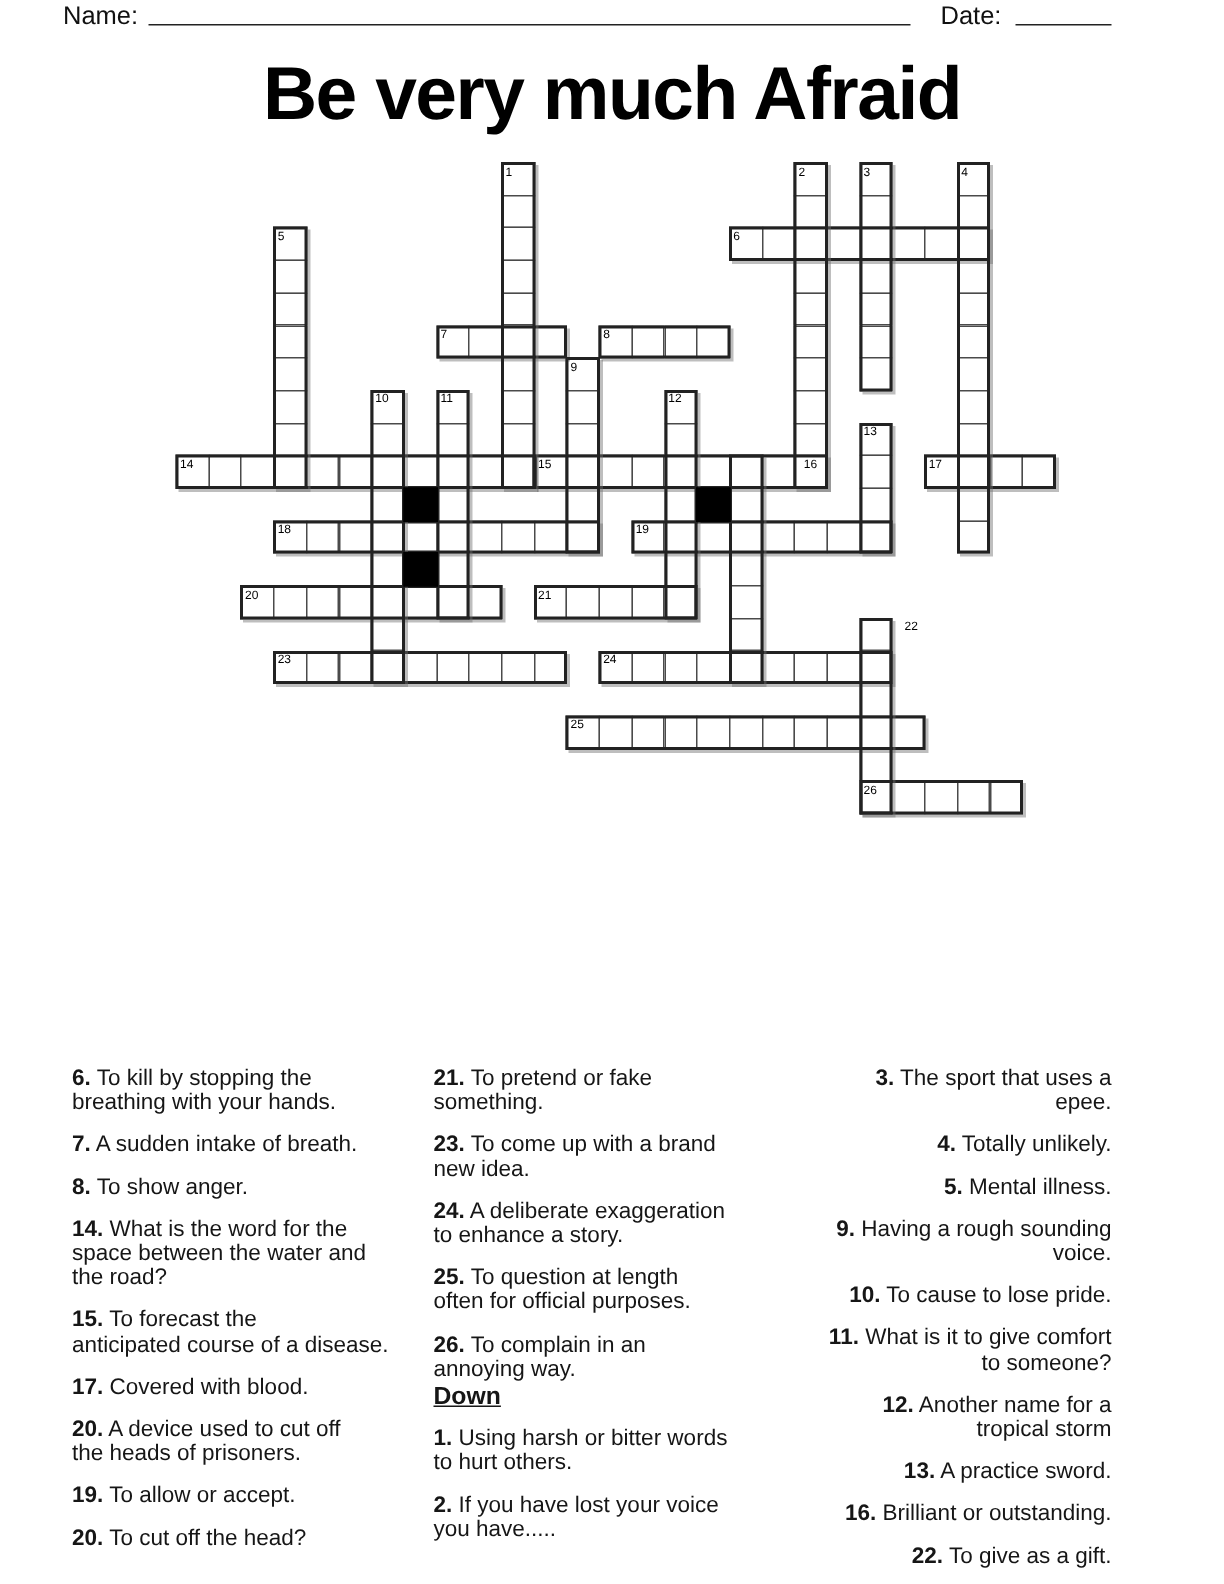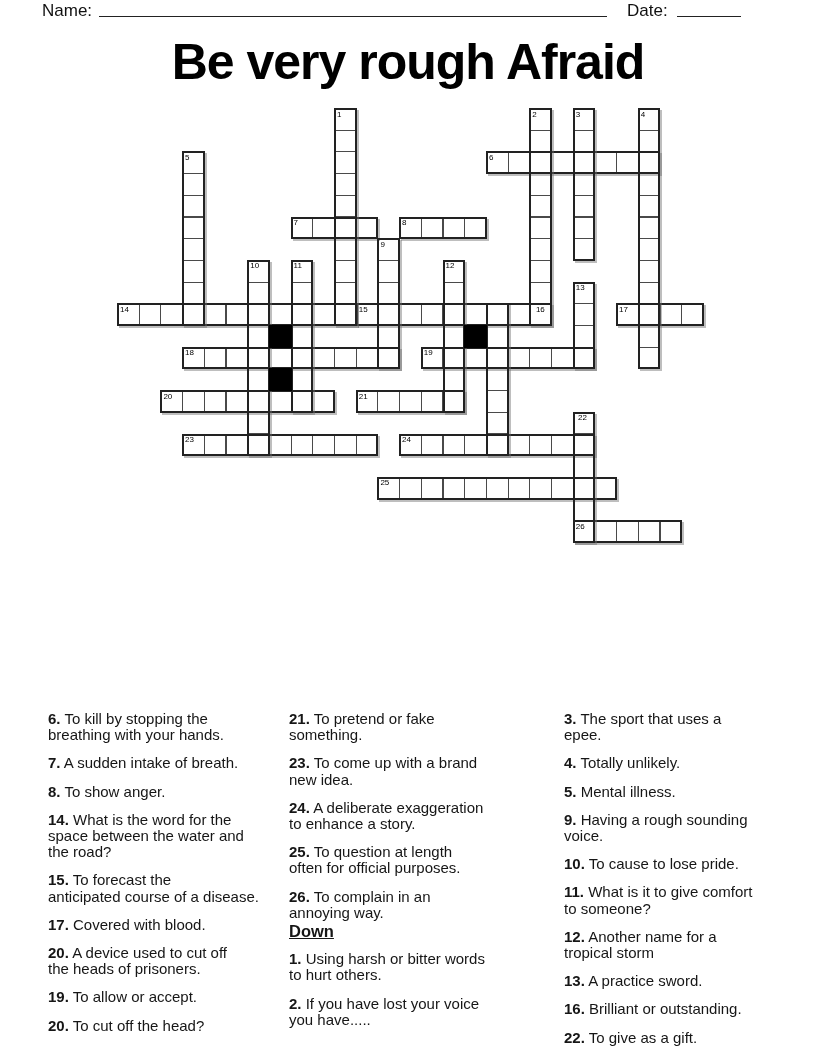--- a/index.html
+++ b/index.html
@@ -84,21 +84,21 @@
   }
   .clue-col {
     position: absolute;
     top: 0;
     width: 237px;
     font-size: 15px;
     line-height: 16.2px;
   }
   #clue-col-1 { left: 48px; }
   #clue-col-2 { left: 289px; }
-  #clue-col-3 { left: 564px; }
+  #clue-col-3 { left: 504px; text-align: right; }
   .clue-header {
     font-size: 16.5px;
     font-weight: bold;
     text-decoration: underline;
     margin: 0 0 6px 0;
   }
   .clue-item { margin: 12px 0 2px 0; }
   .clue-num { font-weight: bold; }
   .clue-text { white-space: pre-line; }
 </style>
@@ -106,21 +106,21 @@
 <body>
 
 <div id="page">
 
   <span id="name-label" class="hdr-label">Name:</span>
   <div id="name-line" class="hdr-line"></div>
 
   <span id="date-label" class="hdr-label">Date:</span>
   <div id="date-line" class="hdr-line"></div>
 
-  <div id="puzzle-title">Be very rough Afraid</div>
+  <div id="puzzle-title">Be very much Afraid</div>
 
   <div id="grid">
       <div class="cell" style="left: 485.9px; top: 151.4px; width: 22.7px; height: 22.7px;"></div>
       <div class="cell" style="left: 507.6px; top: 151.4px; width: 22.7px; height: 22.7px;"></div>
       <div class="cell" style="left: 529.3px; top: 151.4px; width: 22.7px; height: 22.7px;"></div>
       <div class="cell" style="left: 551px; top: 151.4px; width: 22.7px; height: 22.7px;"></div>
       <div class="cell" style="left: 572.7px; top: 151.4px; width: 22.7px; height: 22.7px;"></div>
       <div class="cell" style="left: 594.4px; top: 151.4px; width: 22.7px; height: 22.7px;"></div>
       <div class="cell" style="left: 616.1px; top: 151.4px; width: 22.7px; height: 22.7px;"></div>
       <div class="cell" style="left: 637.8px; top: 151.4px; width: 22.7px; height: 22.7px;"></div>
@@ -331,21 +331,21 @@
       <div class="cell-num" style="left: 532.3px; top: 110.5px;">2</div>
       <div class="cell-num" style="left: 575.7px; top: 110.5px;">3</div>
       <div class="cell-num" style="left: 640.8px; top: 110.5px;">4</div>
       <div class="cell-num" style="left: 185.1px; top: 153.9px;">5</div>
       <div class="cell-num" style="left: 380.4px; top: 240.7px;">9</div>
       <div class="cell-num" style="left: 250.2px; top: 262.4px;">10</div>
       <div class="cell-num" style="left: 293.6px; top: 262.4px;">11</div>
       <div class="cell-num" style="left: 445.5px; top: 262.4px;">12</div>
       <div class="cell-num" style="left: 575.7px; top: 284.1px;">13</div>
       <div class="cell-num" style="left: 488.9px; top: 305.8px; padding-left: 47px;">16</div>
-      <div class="cell-num" style="left: 547px; top: 414.3px; padding-left: 31px;">22</div>
+      <div class="cell-num" style="left: 572px; top: 414.3px; padding-left: 31px;">22</div>
       <div class="black-cell" style="left: 268.9px; top: 325px; width: 22.7px; height: 22.7px;"></div>
       <div class="black-cell" style="left: 268.9px; top: 368.4px; width: 22.7px; height: 22.7px;"></div>
       <div class="black-cell" style="left: 464.2px; top: 325px; width: 22.7px; height: 22.7px;"></div>
     </div>
 
   <div id="clues">
     <div id="clue-col-1" class="clue-col">
         <div class="clue-item"><span class="clue-num">6.</span> <span class="clue-text">To kill by stopping the
 breathing with your hands.</span></div>
         <div class="clue-item"><span class="clue-num">7.</span> <span class="clue-text">A sudden intake of breath.</span></div>

